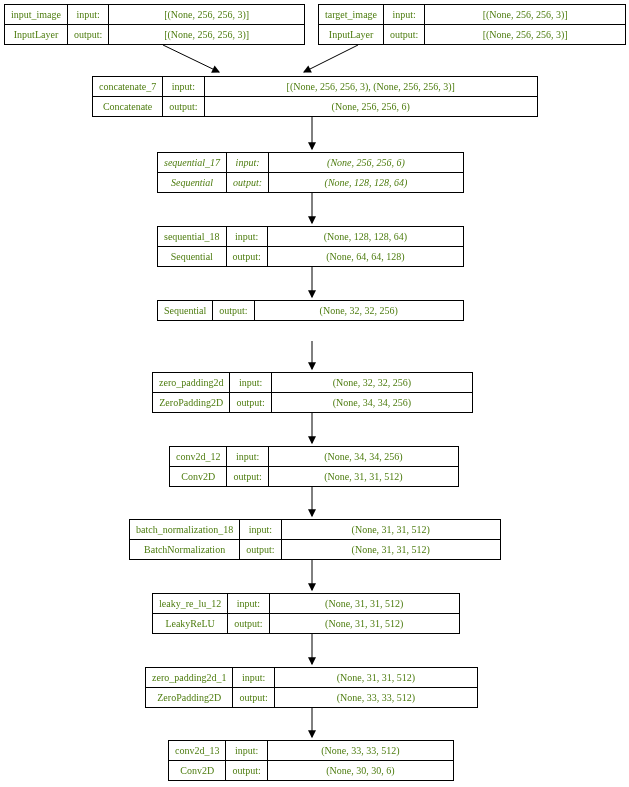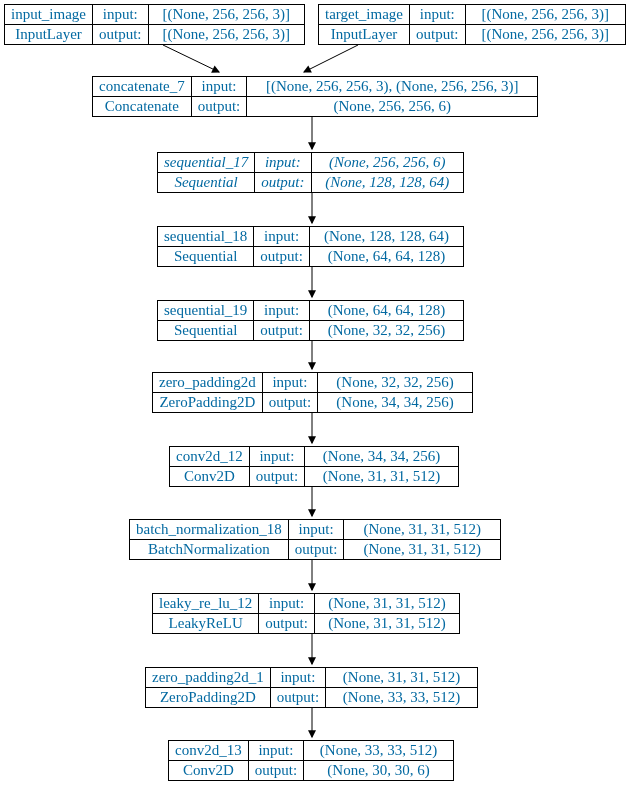--- a/index.html
+++ b/index.html
@@ -6,22 +6,22 @@
     margin: 0;
     padding: 0;
     background: #ffffff;
   }
   #canvas {
     position: relative;
     width: 629px;
     height: 787px;
     background: #ffffff;
     font-family: "Liberation Serif", "DejaVu Serif", serif;
-    font-size: 15px;
-    color: #0369a1;
+    font-size: 10px;
+    color: #4d7c0f;
   }
   #edge-layer {
     position: absolute;
     top: 0;
     left: 0;
     width: 629px;
     height: 787px;
     pointer-events: none;
   }
   .node {
@@ -128,25 +128,20 @@
     </div>
     <div class="row">
       <div class="cell name">Sequential</div>
       <div class="cell label">output:</div>
       <div class="cell value">(None, 64, 64, 128)</div>
     </div>
   </div>
 
   <div class="node" style="left:157px; top:300px; width:306px;">
     <div class="row">
-      <div class="cell name">sequential_19</div>
-      <div class="cell label">input:</div>
-      <div class="cell value">(None, 64, 64, 128)</div>
-    </div>
-    <div class="row">
       <div class="cell name">Sequential</div>
       <div class="cell label">output:</div>
       <div class="cell value">(None, 32, 32, 256)</div>
     </div>
   </div>
 
   <div class="node" style="left:152px; top:372px; width:320px;">
     <div class="row">
       <div class="cell name">zero_padding2d</div>
       <div class="cell label">input:</div>

